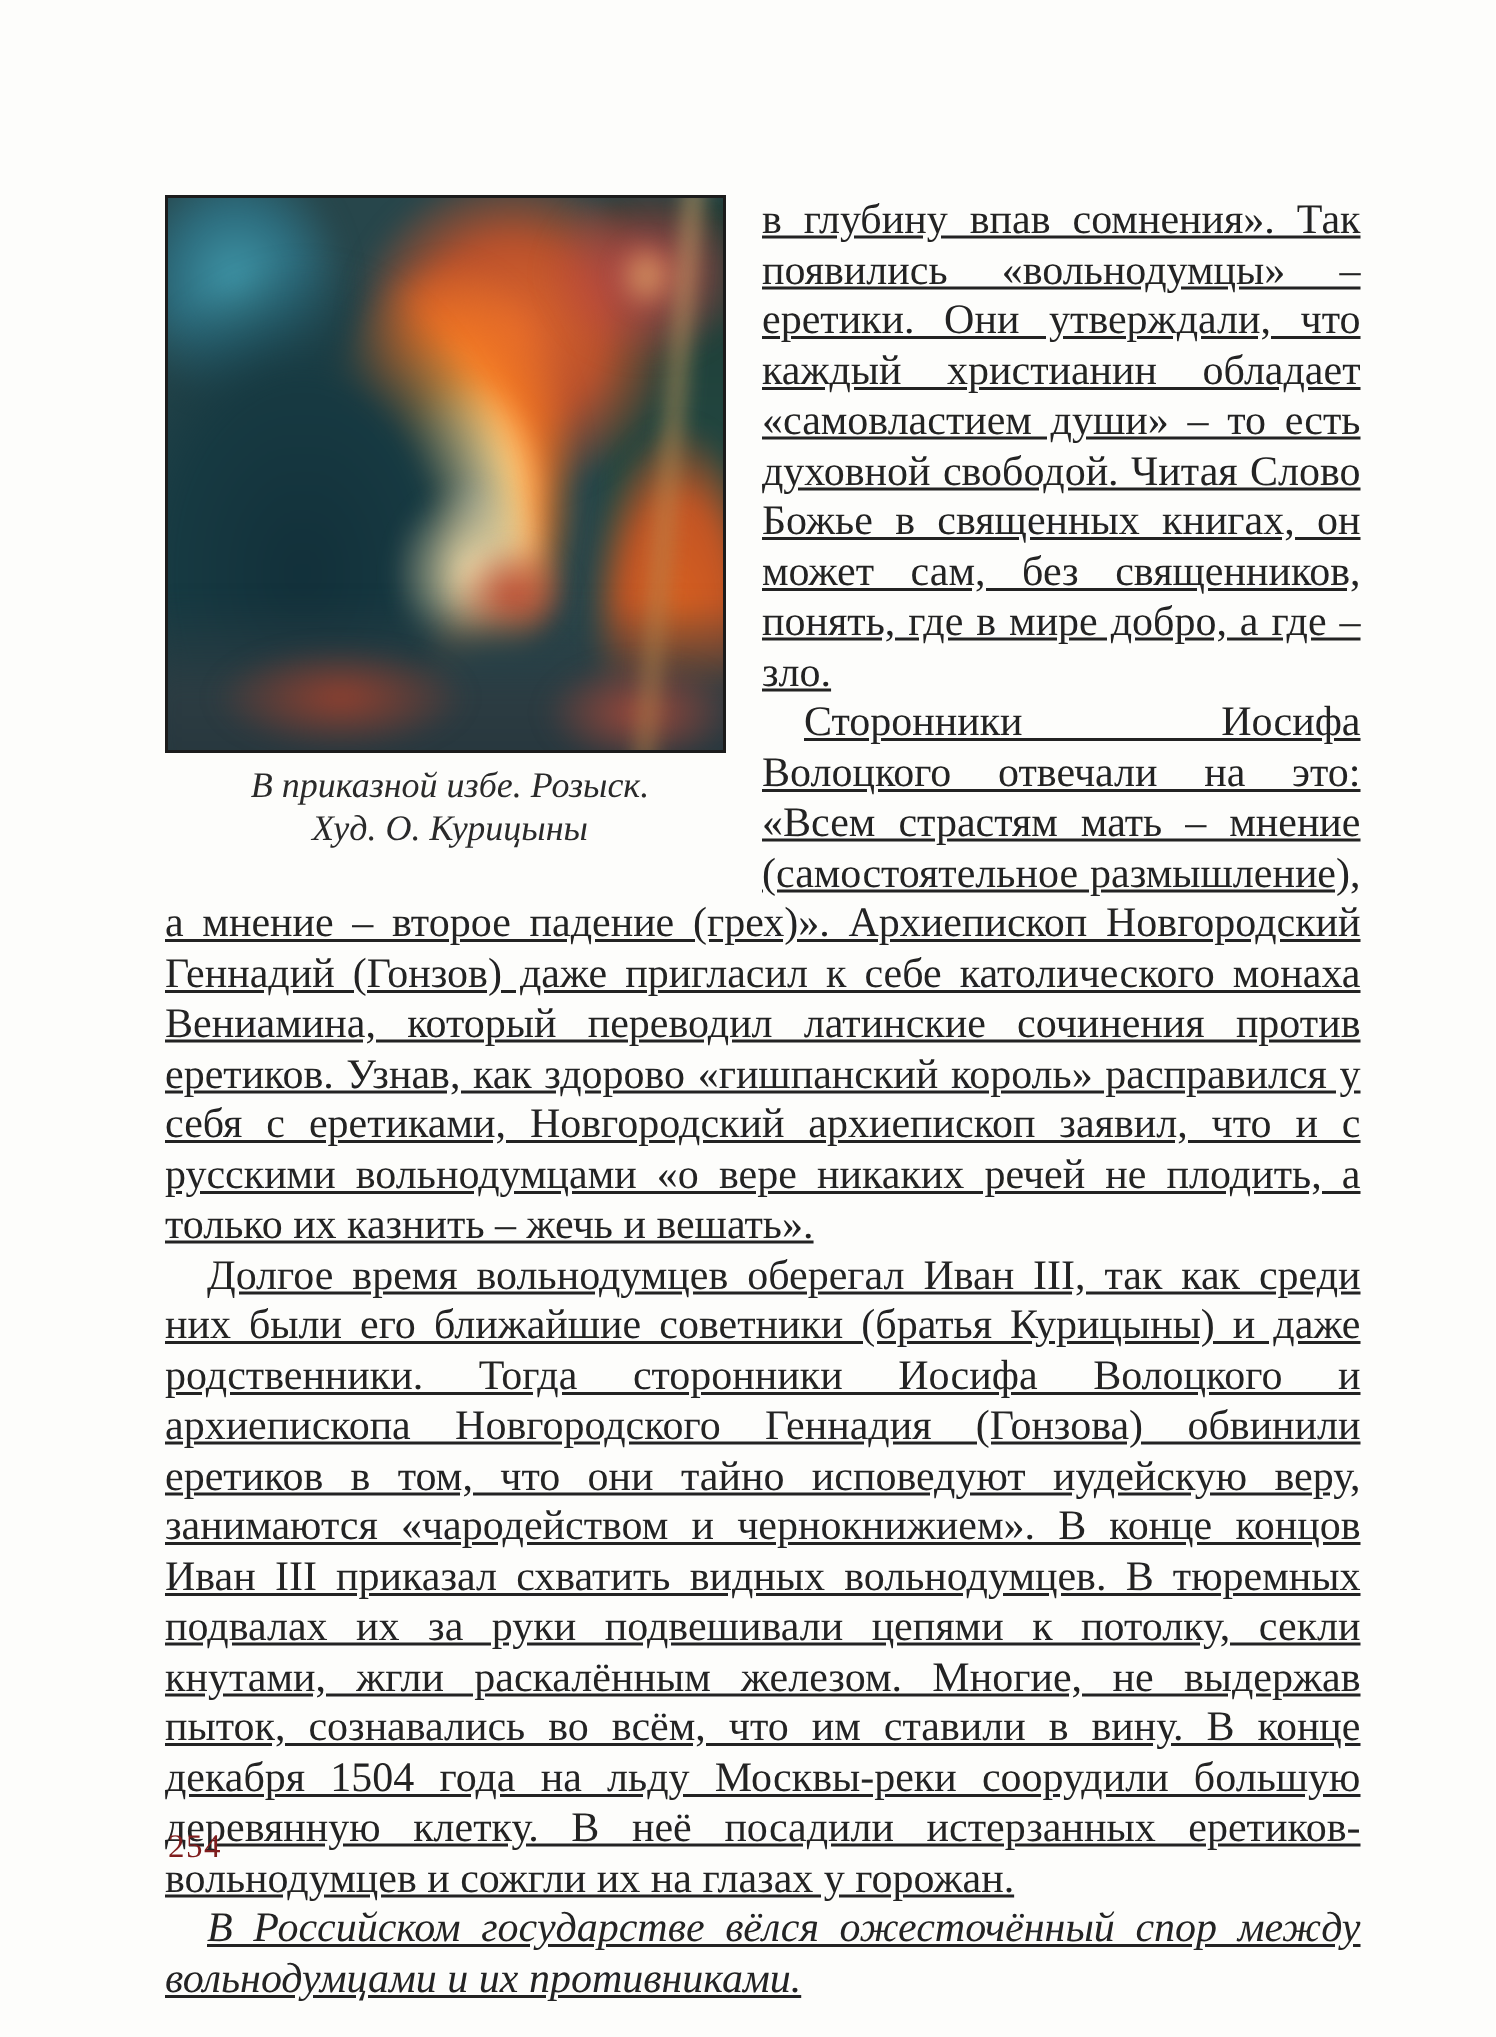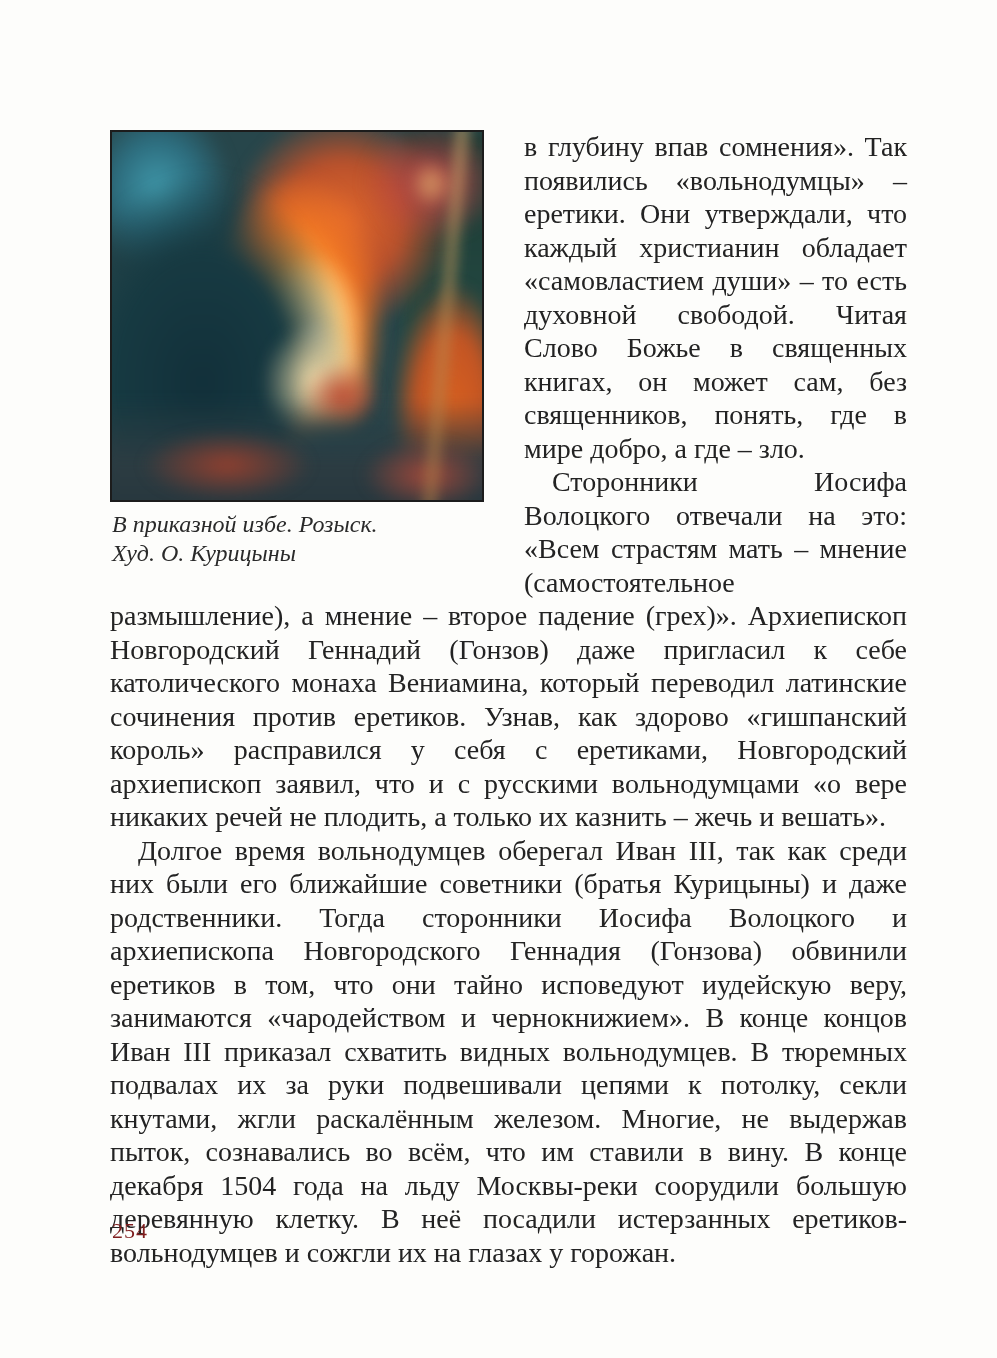--- a/index.html
+++ b/index.html
@@ -13,22 +13,23 @@
     height: 1358px;
     margin: 0 auto;
     background: #fdfdfb;
     padding: 130px 90px 0 110px;
     color: #232323;
     overflow: hidden;
   }
   .figure {
     float: left;
     width: 378px;
-    margin-right: 36px;
+    margin-right: 20px;
     margin-bottom: 6px;
+    text-align: center;
   }
   .painting {
     position: relative;
     width: 374px;
     height: 372px;
     border: 2px solid #1c1c1c;
     background: #27464b;
     overflow: hidden;
   }
   .painting .layer { position: absolute; filter: blur(7px); }
@@ -87,20 +88,21 @@
     font-size: 24px;
     line-height: 29px;
     color: #2a2a2a;
     padding-left: 2px;
   }
   .para {
     font-size: 28px;
     line-height: 33.5px;
     text-align: justify;
     hyphens: auto;
+    text-decoration: underline;
   }
   .para.indent { text-indent: 28px; }
   .para.italic { font-style: italic; }
   .page-number {
     position: absolute;
     left: 112px;
     top: 1218px;
     font-size: 22px;
     color: #7f1d1d;
     letter-spacing: 1px;
@@ -135,16 +137,17 @@
       <span>Худ. О. Курицыны</span>
     </div>
   </div>
 
   <p class="para" lang="ru">в глубину впав сомнения». Так появились «вольнодумцы» – еретики. Они утверждали, что каждый христианин обладает «самовластием души» – то есть духовной свободой. Читая Слово Божье в священных книгах, он может сам, без священников, понять, где в мире добро, а где – зло.</p>
 
   <p class="para indent" lang="ru">Сторонники Иосифа Волоцкого отвечали на это: «Всем страстям мать – мнение (самостоятельное размышление), а мнение – второе падение (грех)». Архиепископ Новгородский Геннадий (Гонзов) даже пригласил к себе католического монаха Вениамина, который переводил латинские сочинения против еретиков. Узнав, как здорово «гишпанский король» расправился у себя с еретиками, Новгородский архиепископ заявил, что и с русскими вольнодумцами «о вере никаких речей не плодить, а только их казнить – жечь и вешать».</p>
 
   <p class="para indent" lang="ru">Долгое время вольнодумцев оберегал Иван III, так как среди них были его ближайшие советники (братья Курицыны) и даже родственники. Тогда сторонники Иосифа Волоцкого и архиепископа Новгородского Геннадия (Гонзова) обвинили еретиков в том, что они тайно исповедуют иудейскую веру, занимаются «чародейством и чернокнижием». В конце концов Иван III приказал схватить видных вольнодумцев. В тюремных подвалах их за руки подвешивали цепями к потолку, секли кнутами, жгли раскалённым железом. Многие, не выдержав пыток, сознавались во всём, что им ставили в вину. В конце декабря 1504 года на льду Москвы-реки соорудили большую деревянную клетку. В неё посадили истерзанных еретиков-вольнодумцев и сожгли их на глазах у горожан.</p>
 
+  <p class="para indent italic" lang="ru">В Российском государстве вёлся ожесточённый спор между вольнодумцами и их противниками.</p>
 
   <div class="page-number">254</div>
 
 </div>
 
 </body></html>

